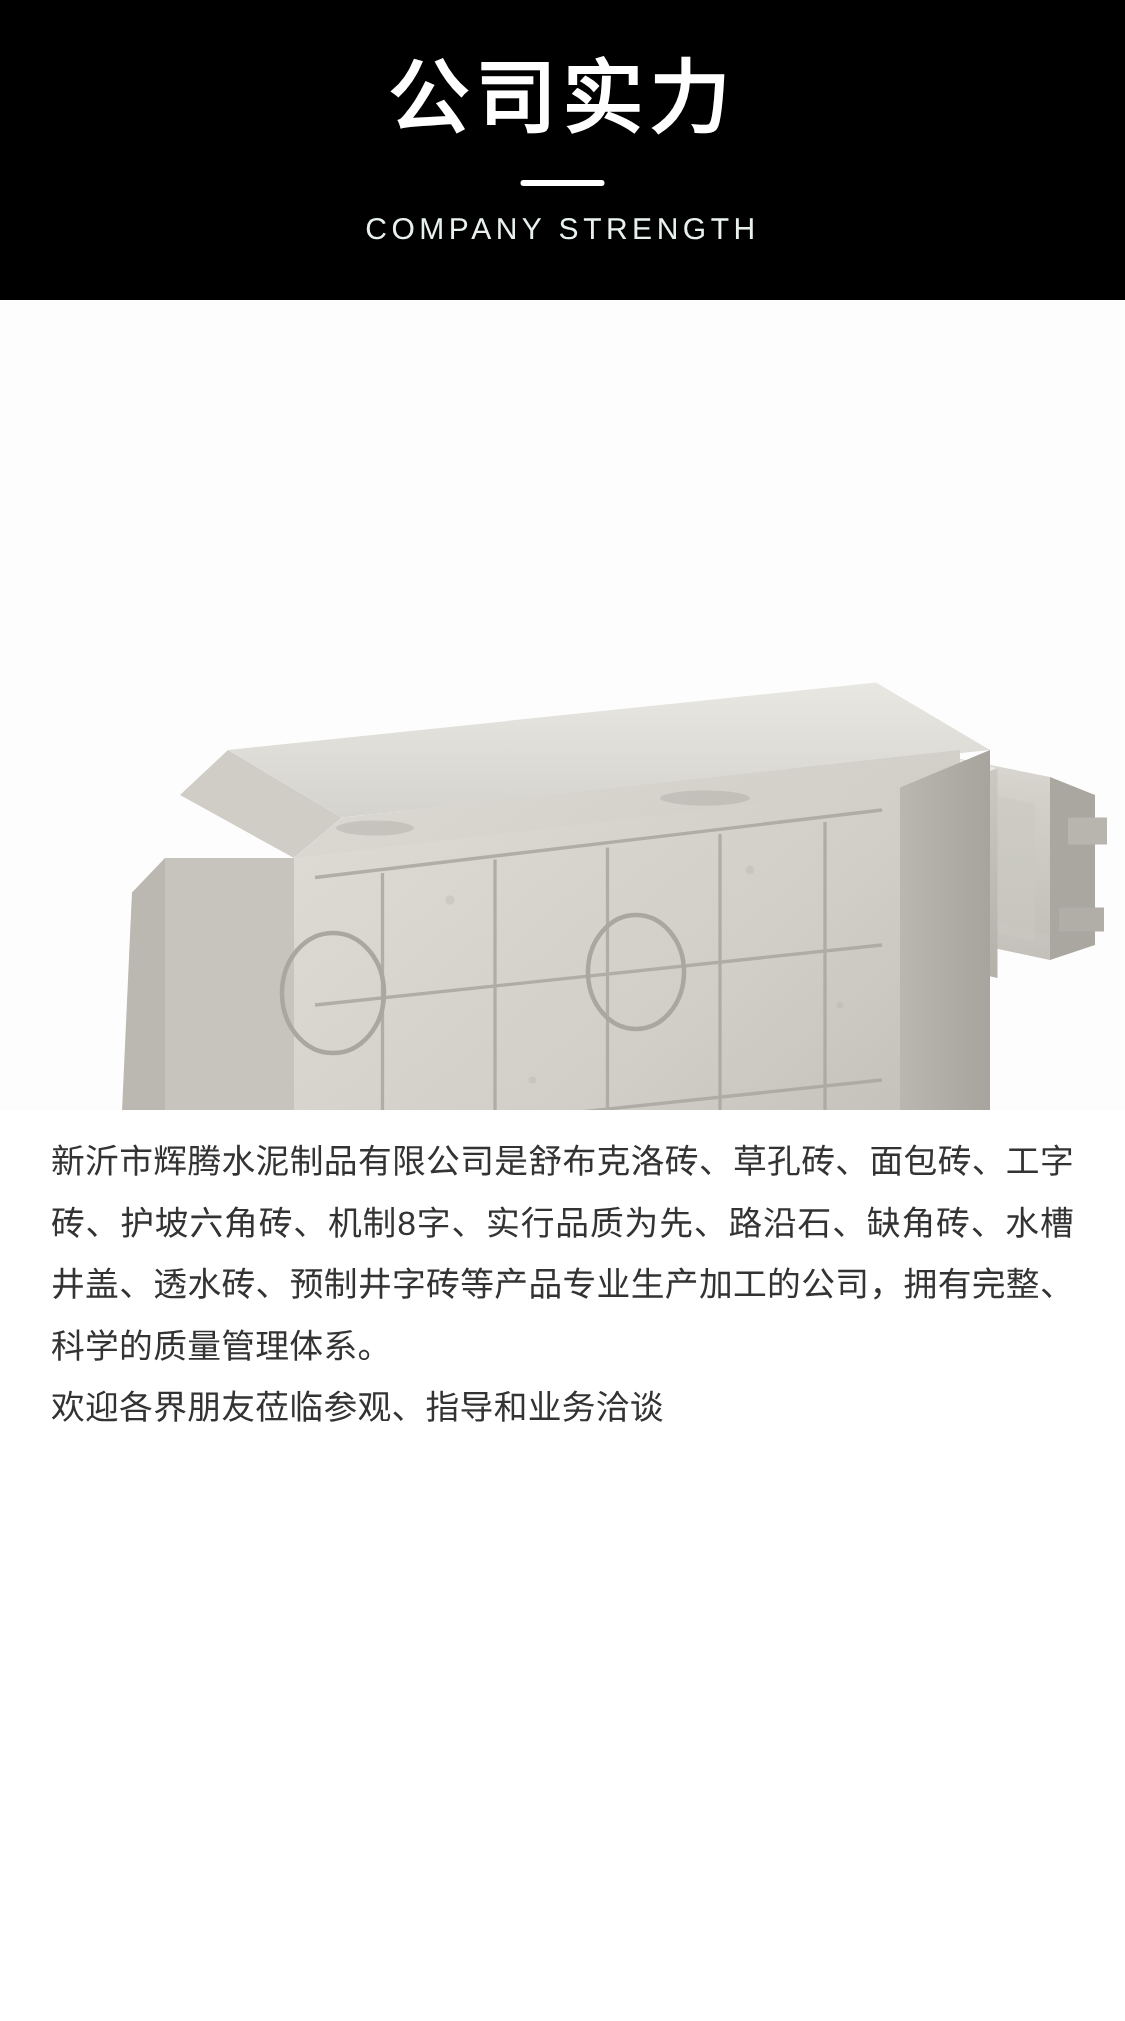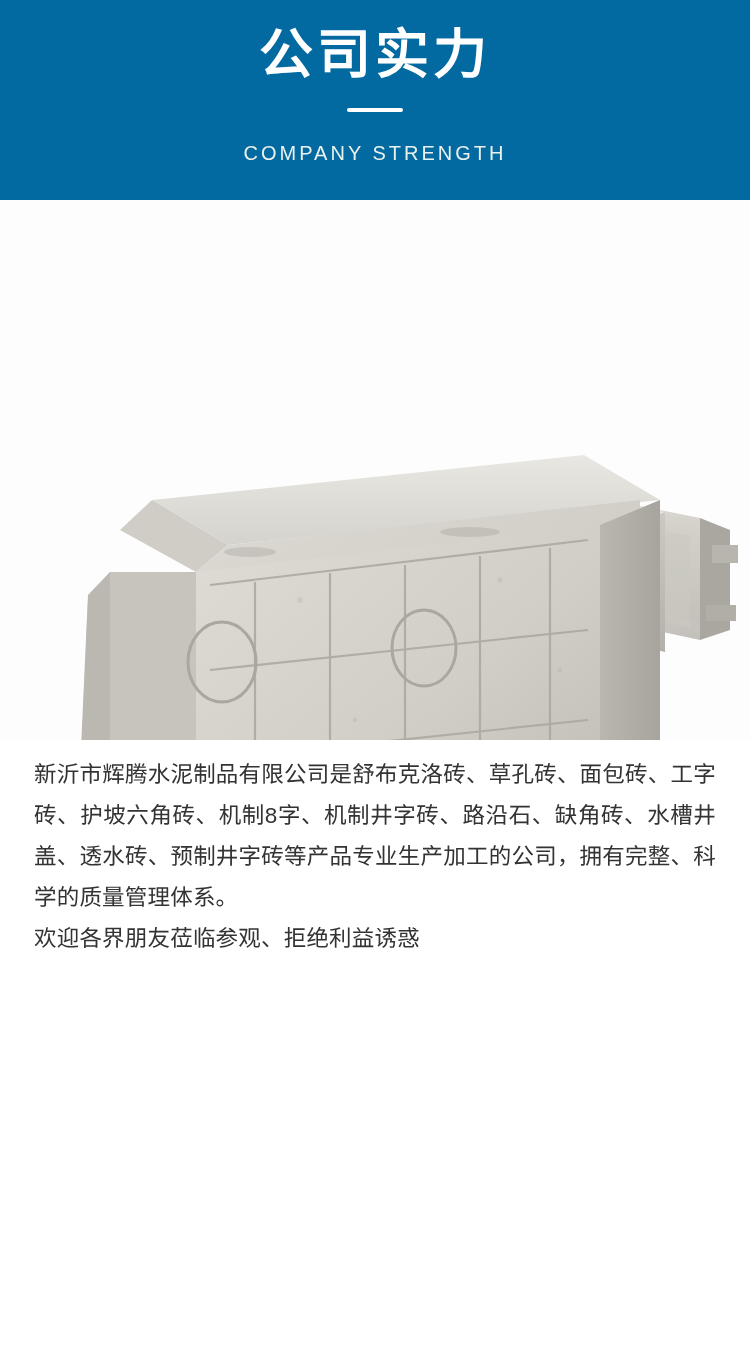--- a/index.html
+++ b/index.html
@@ -18,21 +18,21 @@
     min-height: 1347px;
     position: relative;
     background: #ffffff;
     overflow: hidden;
   }
 
   
   .banner {
     width: 750px;
     height: 200px;
-    background: #0369a1;
+    background: #000000;
     display: flex;
     flex-direction: column;
     align-items: center;
     justify-content: center;
     box-sizing: border-box;
   }
   .banner-title {
     color: #ffffff;
     font-size: 54px;
     font-weight: bold;
@@ -46,21 +46,21 @@
     height: 4px;
     background: #ffffff;
     margin: 22px 0 18px 0;
     border-radius: 2px;
   }
   .banner-subtitle {
     color: #e9f1ed;
     font-size: 20px;
     letter-spacing: 3px;
     text-align: center;
-    margin: 12px;
+    margin: 0;
   }
 
   
   .photo-wrap {
     width: 750px;
     height: 540px;
     background: #ffffff;
     position: relative;
     overflow: hidden;
   }
@@ -193,17 +193,17 @@
             <ellipse cx="470" cy="332" rx="30" ry="5"></ellipse>
           </g>
         </g>
 
         <ellipse cx="360" cy="690" rx="300" ry="16" fill="#e4e3df" opacity="0.7"></ellipse>
       </svg>
     </div>
   </div>
 
   <div class="body-copy">
-    <p>新沂市辉腾水泥制品有限公司是舒布克洛砖、草孔砖、面包砖、工字砖、护坡六角砖、机制8字、机制井字砖、路沿石、缺角砖、水槽井盖、透水砖、预制井字砖等产品专业生产加工的公司，拥有完整、科学的质量管理体系。</p>
-    <p>欢迎各界朋友莅临参观、拒绝利益诱惑</p>
+    <p>新沂市辉腾水泥制品有限公司是舒布克洛砖、草孔砖、面包砖、工字砖、护坡六角砖、机制8字、实行品质为先、路沿石、缺角砖、水槽井盖、透水砖、预制井字砖等产品专业生产加工的公司，拥有完整、科学的质量管理体系。</p>
+    <p>欢迎各界朋友莅临参观、指导和业务洽谈</p>
   </div>
 
 </div>
 
 </body></html>

